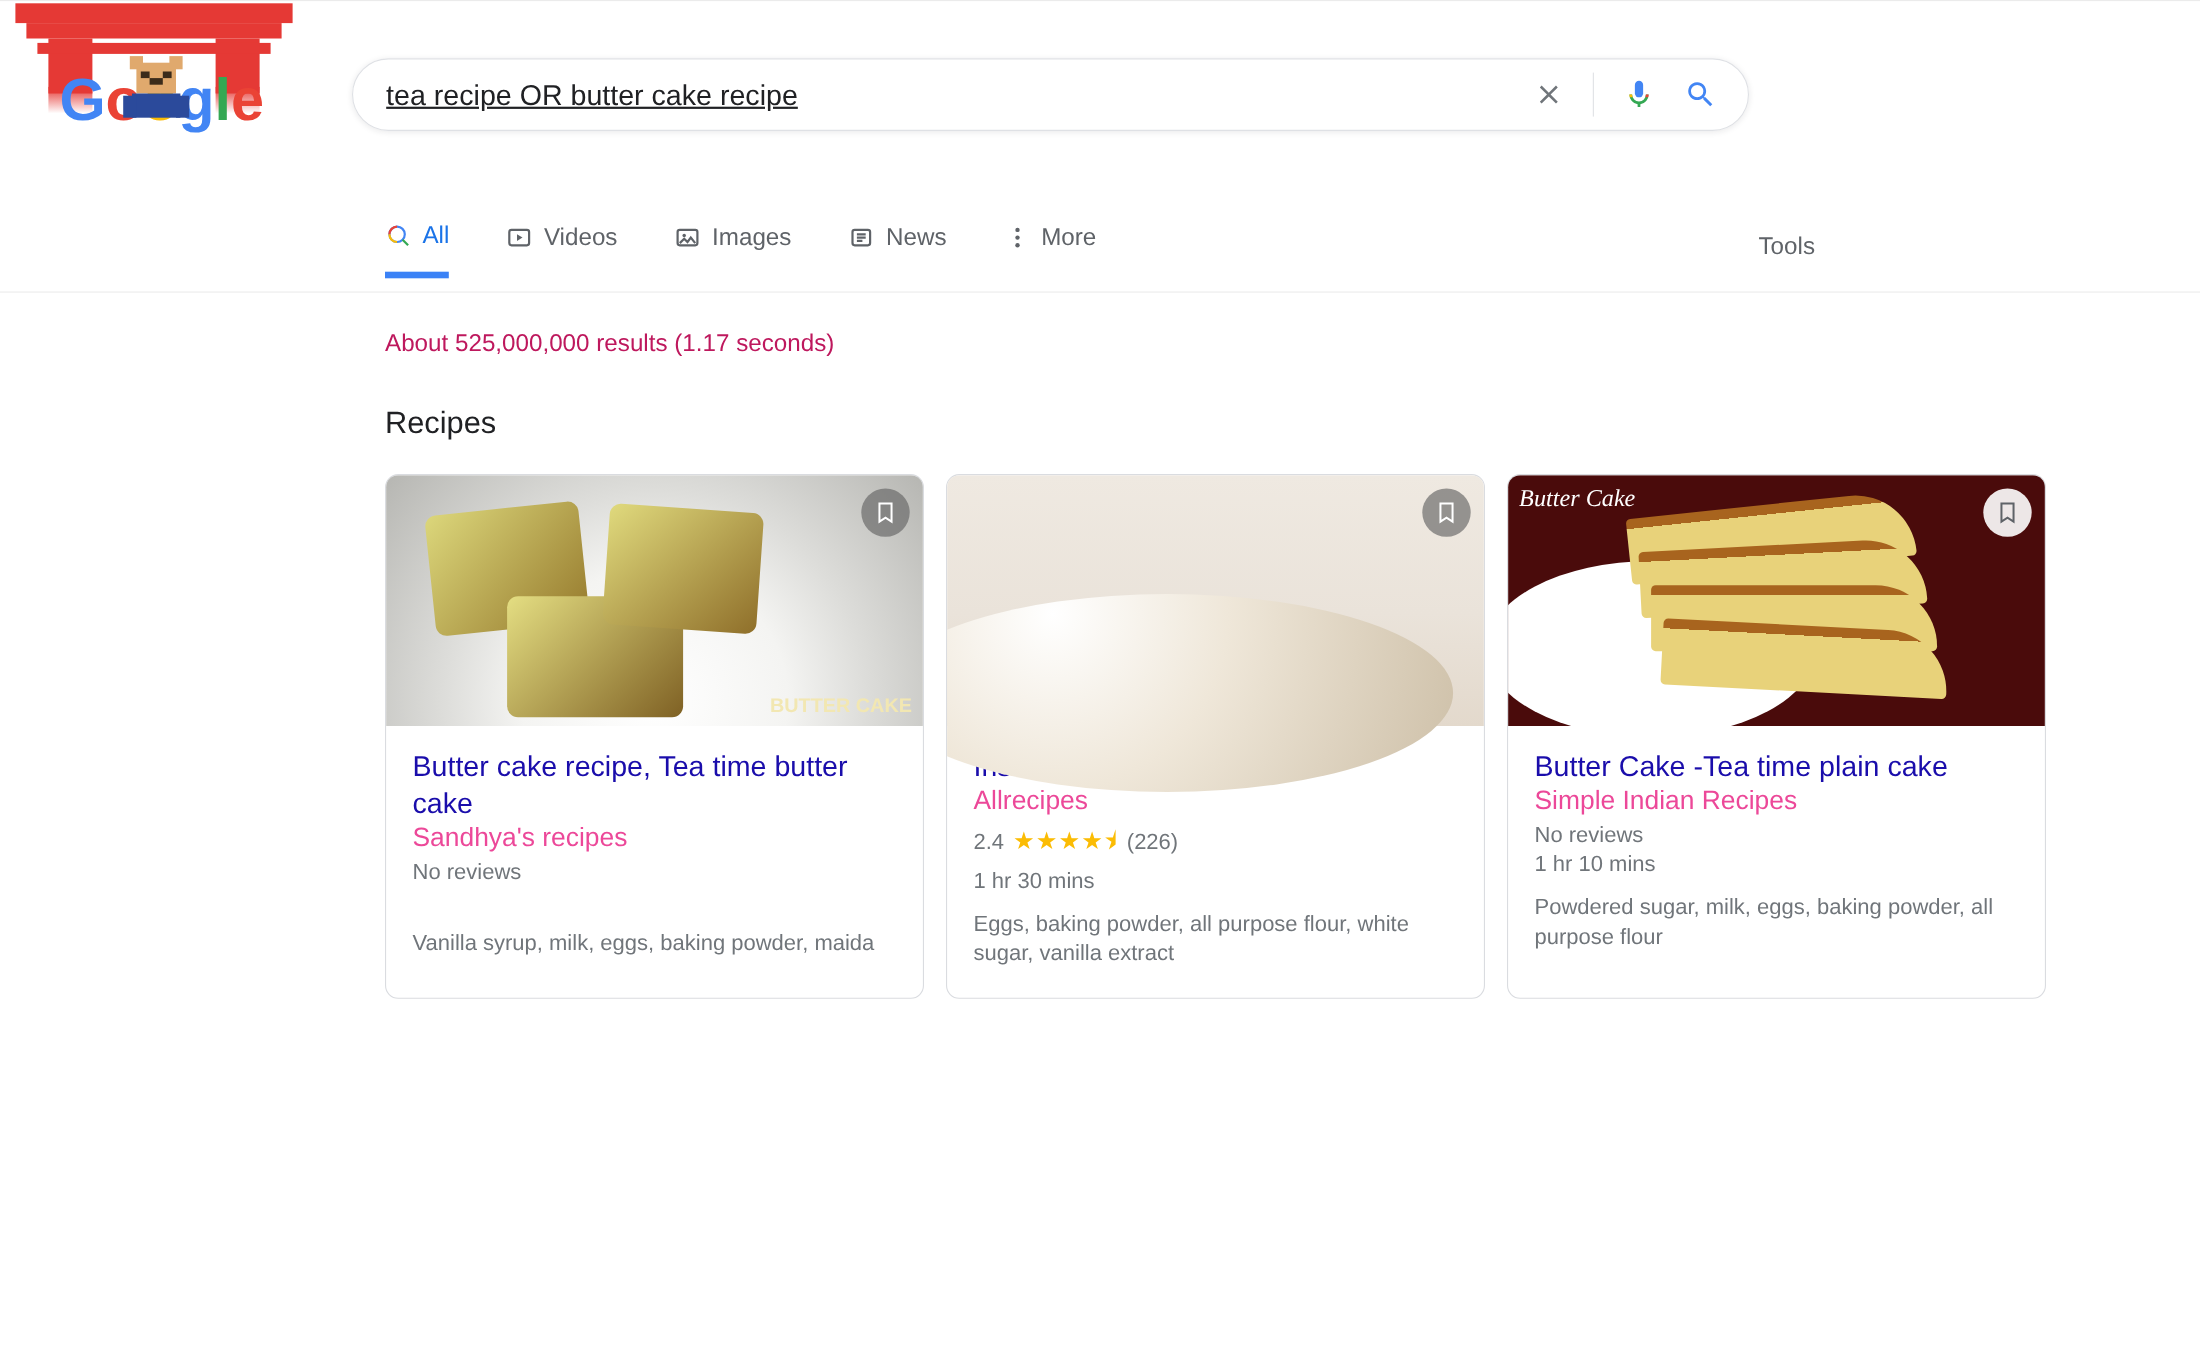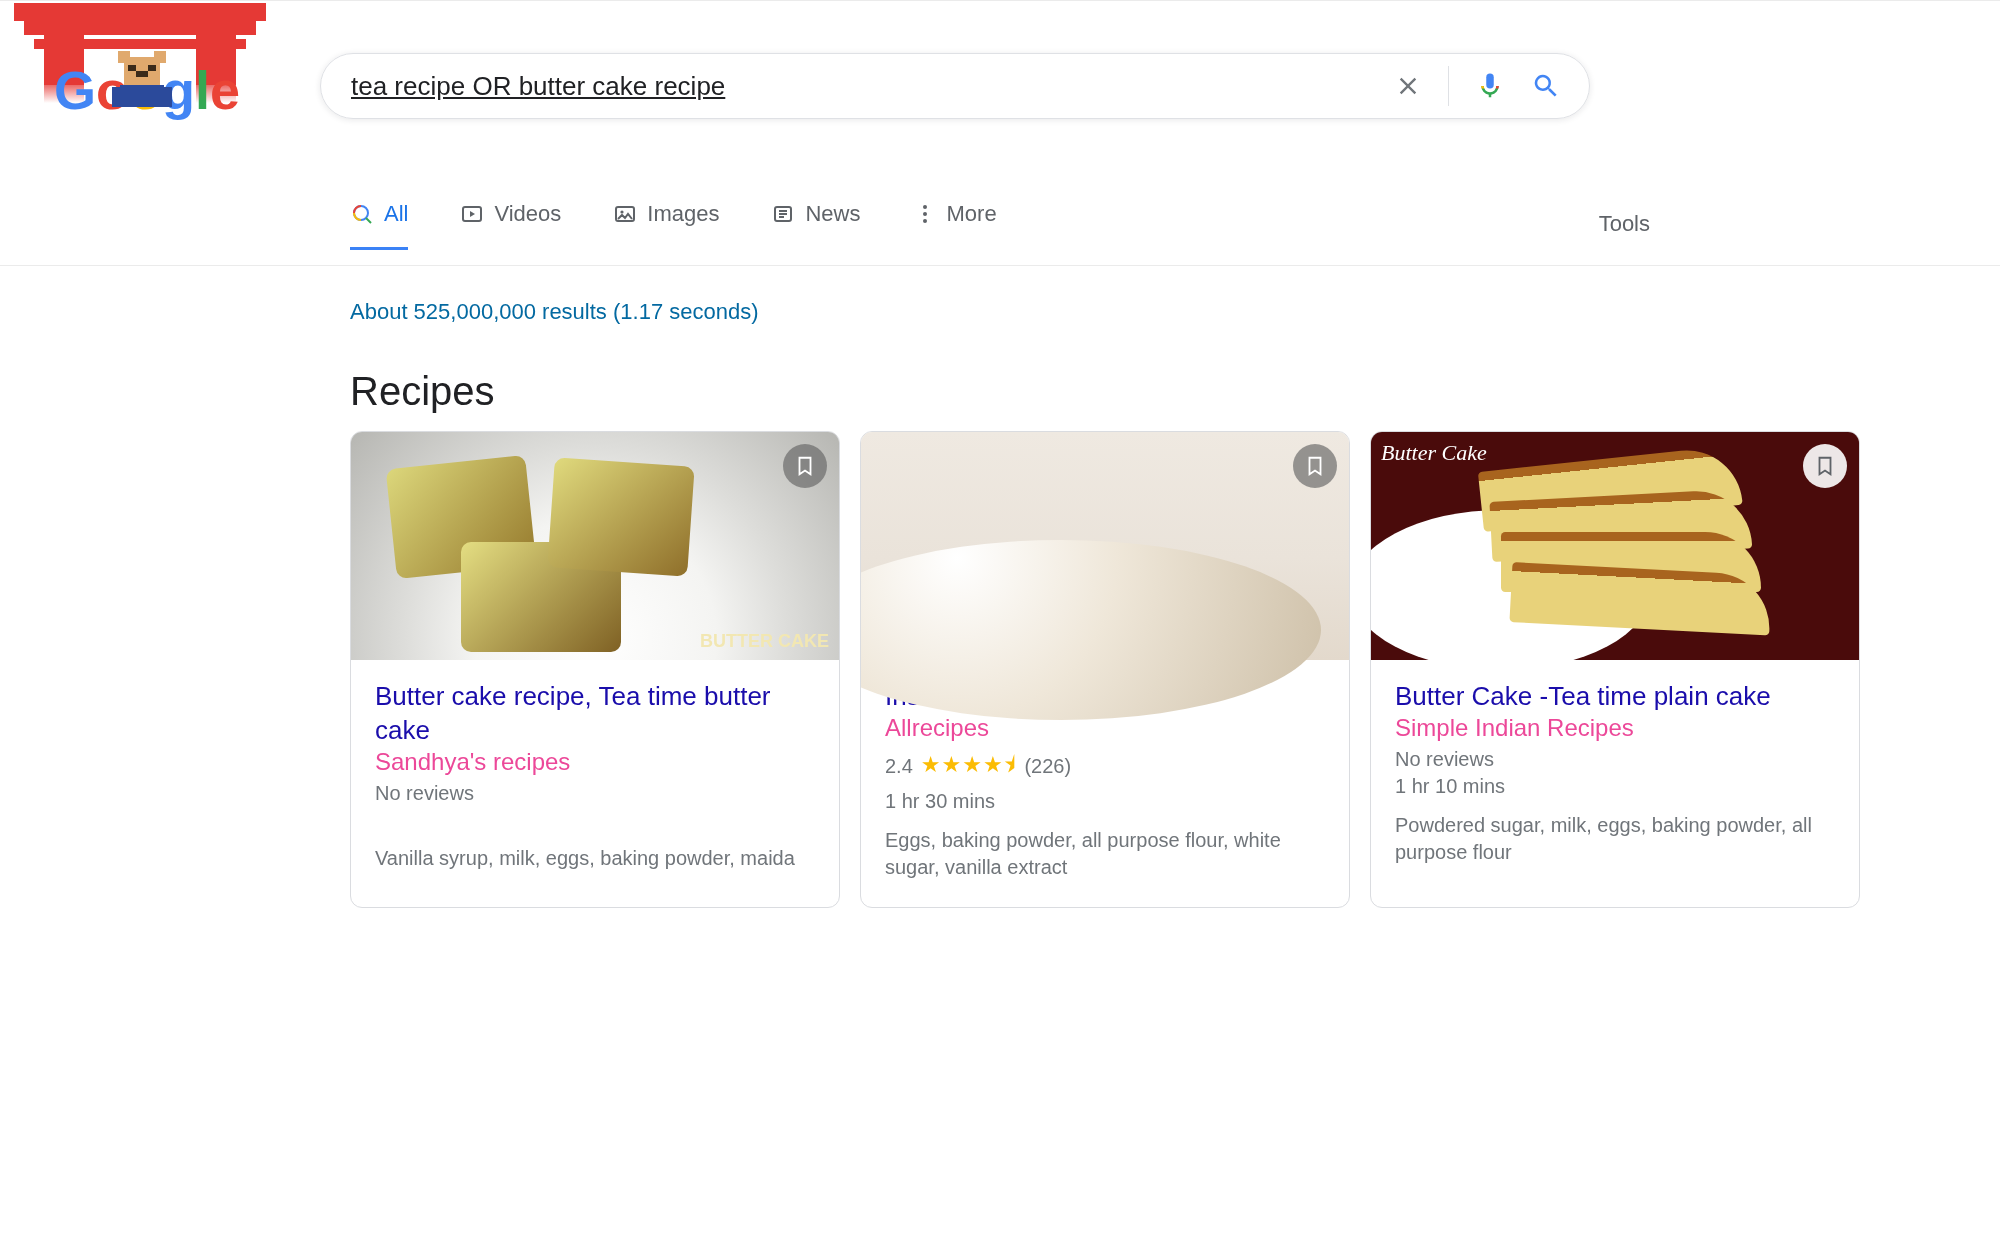--- a/index.html
+++ b/index.html
@@ -27,33 +27,33 @@
   .sb-btn { background:none; border:none; cursor:pointer; padding:0; display:flex; align-items:center; justify-content:center; }
 
   
   .tabs {
     position:absolute; left: 350px; top: 200px;
     display:flex; align-items:center; gap: 52px;
     font-size: 22px; color:#5f6368;
   }
   .tab { display:flex; align-items:center; gap:10px; cursor:pointer; padding-bottom: 20px; border-bottom:3px solid transparent;}
   .tab svg { width:24px; height:24px; }
-  .tab.active { color:#1a73e8; border-bottom:3px solid #3b82f6;text-align:center; }
+  .tab.active { color:#1a73e8; border-bottom:6px solid #3b82f6;text-align:center; }
   .tools {
     position:absolute; right: 350px; top: 210px;
     font-size:22px; color:#5f6368; cursor:pointer;
   }
   .hr {
     position:absolute; left:0; right:0; top: 264px;
     border-bottom:1px solid #ebebeb;
   }
 
-  .stats { position:absolute; left:350px; top:298px; font-size:22px; color:#0369a1; }
-
-  .section-title { position:absolute; left:350px; top:368px; font-size:40px; font-weight:400; color:#202124; }
+  .stats { position:absolute; left:350px; top:298px; font-size:22px; color:#be185d; }
+
+  .section-title { position:absolute; left:350px; top:368px; font-size:28px; font-weight:400; color:#202124; }
 
   
   .cards { position:absolute; left:350px; top:430px; display:flex; gap:20px; }
   .card { width:490px; border:1px solid #dadce0; border-radius:12px; overflow:hidden; background:#fff; position:relative; }
   .thumb { width:100%; height:228px; position:relative; background:#eee; }
   .save-btn {
     position:absolute; top:12px; right:12px; width:44px; height:44px;
     border-radius:50%; background:rgba(100,100,100,.65);
     display:flex; align-items:center; justify-content:center;
     cursor:pointer; border:none;

